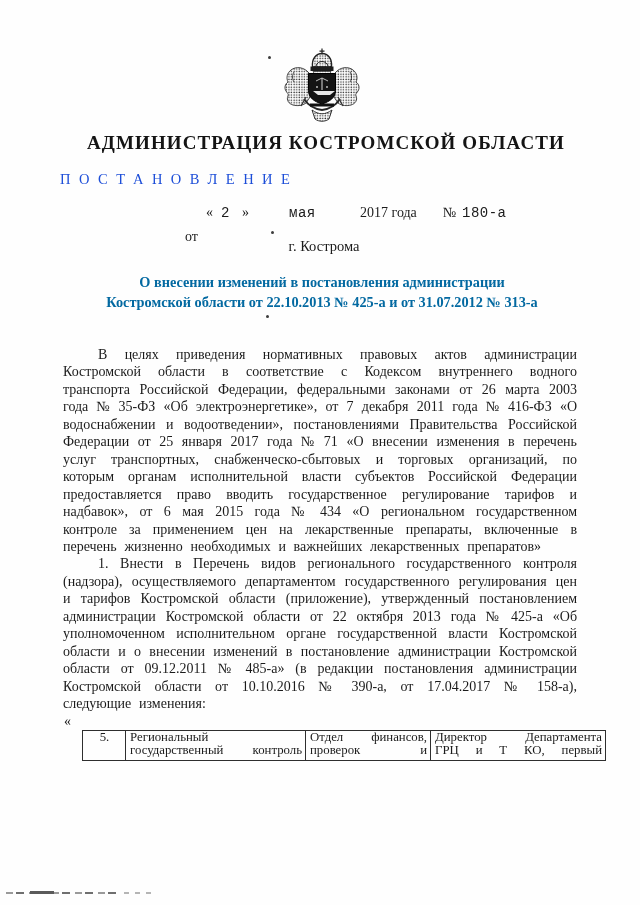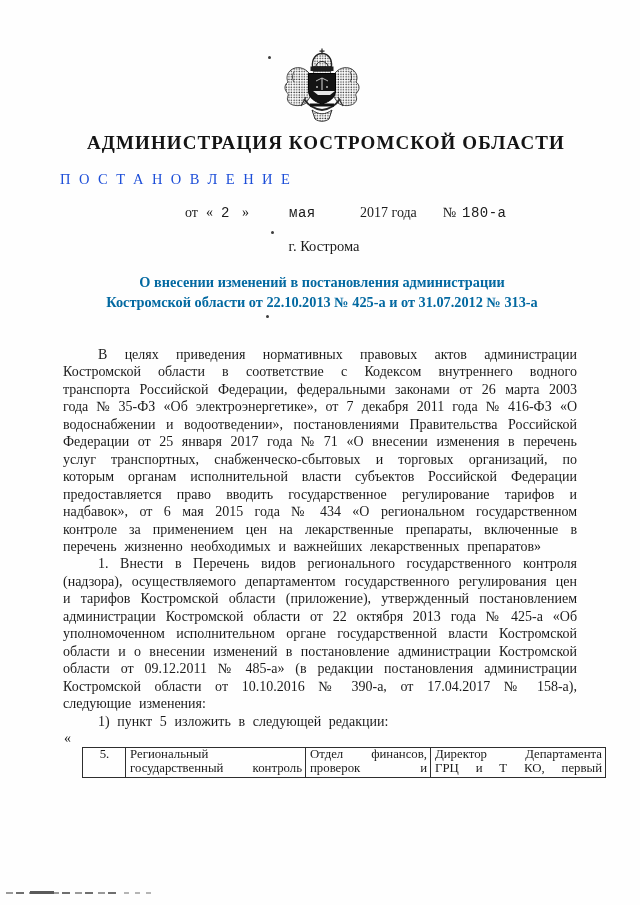--- a/index.html
+++ b/index.html
@@ -22,21 +22,21 @@
     position:absolute;top:171px;left:60px;width:580px;text-align:left;
     font-size:14.5px;letter-spacing:8.5px;color:#1d4ed8;
   }
 
   
   .dateline span{position:absolute;top:205px;font-size:14px;white-space:nowrap;}
   .mono{
     font-family:"Liberation Mono","DejaVu Sans Mono",monospace;
     font-size:13px;letter-spacing:.5px;
   }
-  .d-ot{left:185px;} .d-oq{left:206px;} .d-day{left:221px;}
+  .d-ot{left:185px;margin-top:24px;} .d-oq{left:206px;} .d-day{left:221px;}
   .d-cq{left:242px;} .d-month{left:289px;} .d-year{left:360px;}
   .d-no{left:443px;} .d-num{left:462px;}
 
   .city{position:absolute;top:238px;left:4px;width:640px;text-align:center;font-size:14.5px;}
 
   .doc-title{
     position:absolute;top:273px;left:60px;width:524px;text-align:center;
     font-weight:bold;font-size:14.3px;line-height:19.8px;color:#0369a1;
   }
 
@@ -126,21 +126,20 @@
   <div class="city">г. Кострома</div>
 
   <div class="doc-title">
     <div>О внесении изменений в постановления администрации</div>
     <div>Костромской области от 22.10.2013 № 425-а и от 31.07.2012 № 313-а</div>
   </div>
 
   <div class="bodytext">
     <p>В целях приведения нормативных правовых актов администрации Костромской области в соответствие с Кодексом внутреннего водного транспорта Российской Федерации, федеральными законами от 26 марта 2003 года № 35-ФЗ «Об электроэнергетике», от 7 декабря 2011 года № 416-ФЗ «О водоснабжении и водоотведении», постановлениями Правительства Российской Федерации от 25 января 2017 года № 71 «О внесении изменения в перечень услуг транспортных, снабженческо-сбытовых и торговых организаций, по которым органам исполнительной власти субъектов Российской Федерации предоставляется право вводить государственное регулирование тарифов и надбавок», от 6 мая 2015 года № 434 «О региональном государственном контроле за применением цен на лекарственные препараты, включенные в перечень жизненно необходимых и важнейших лекарственных препаратов»</p>
     <p>1. Внести в Перечень видов регионального государственного контроля (надзора), осуществляемого департаментом государственного регулирования цен и тарифов Костромской области (приложение), утвержденный постановлением администрации Костромской области от 22 октября 2013 года № 425-а «Об уполномоченном исполнительном органе государственной власти Костромской области и о внесении изменений в постановление администрации Костромской области от 09.12.2011 № 485-а» (в редакции постановления администрации Костромской области от 10.10.2016 № 390-а, от 17.04.2017 № 158-а), следующие изменения:</p>
-    <p>1) пункт 5 изложить в следующей редакции:</p>
     <p class="open-quote">«</p>
 
     <table class="amend">
       <tbody>
           <tr>
         <td class="c1 num">5.</td>
         <td class="c2">Региональный
 государственный контроль</td>
         <td class="c3">Отдел финансов,
 проверок и</td>

